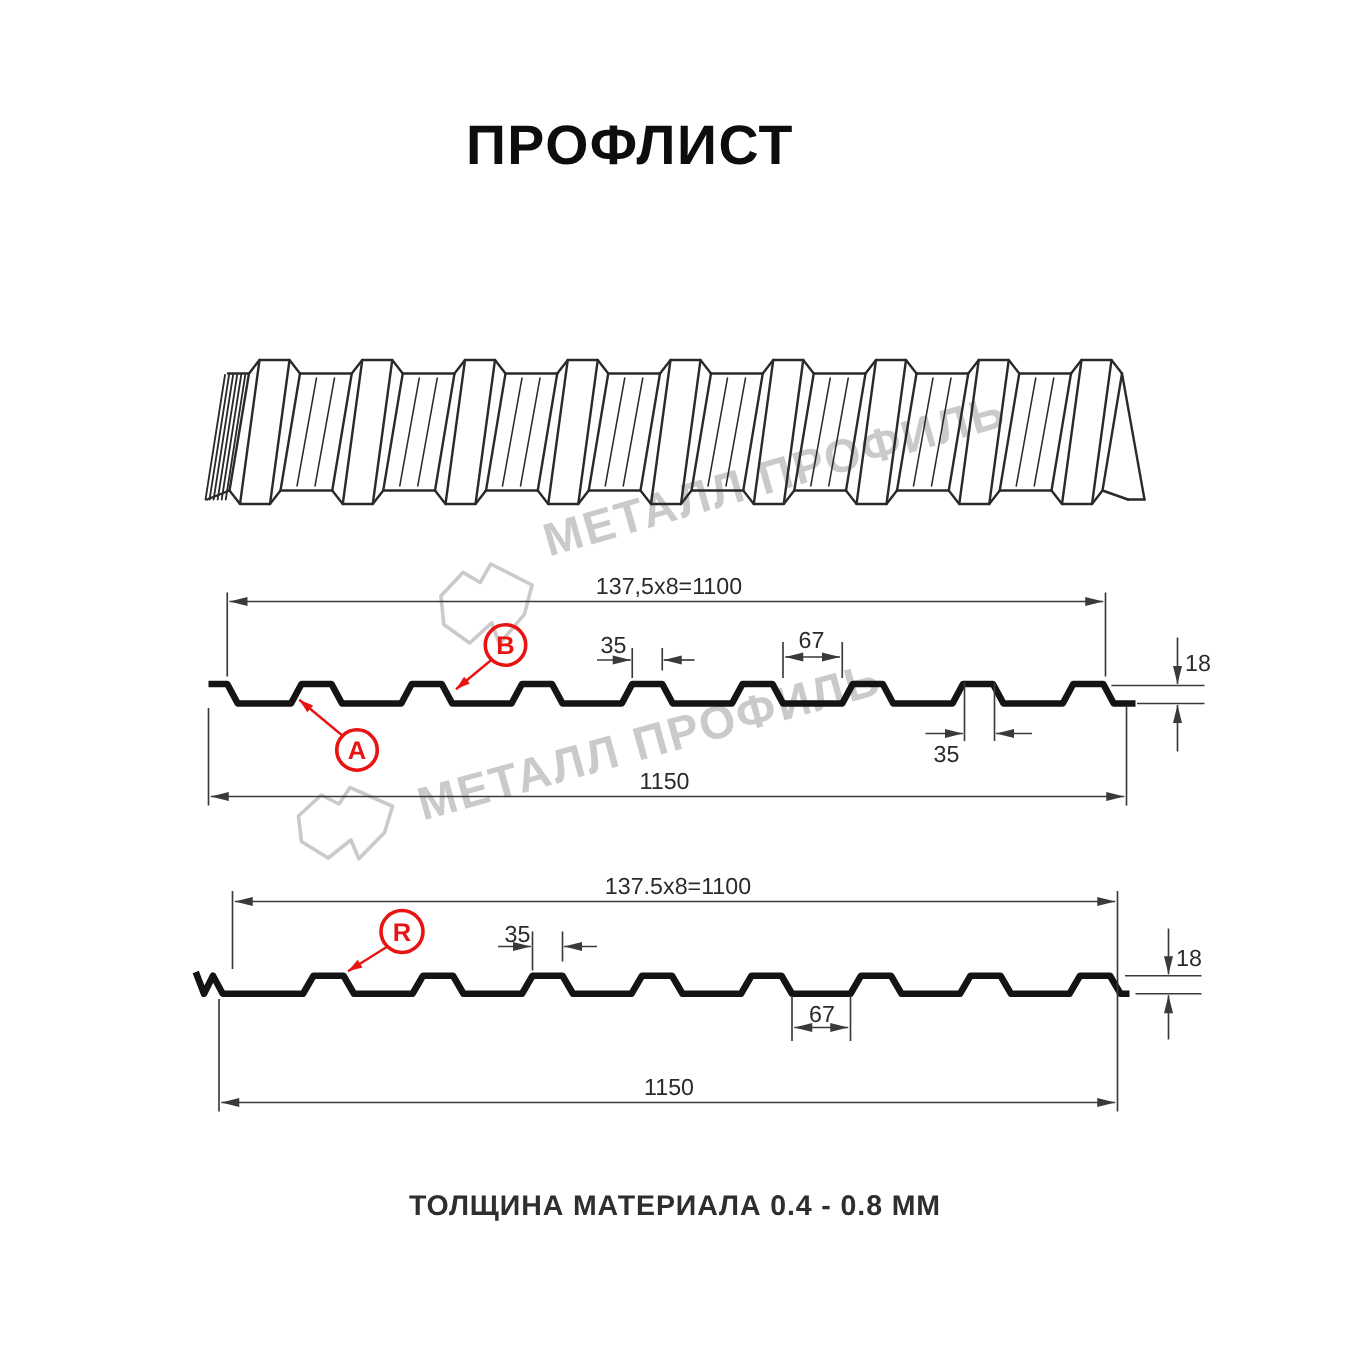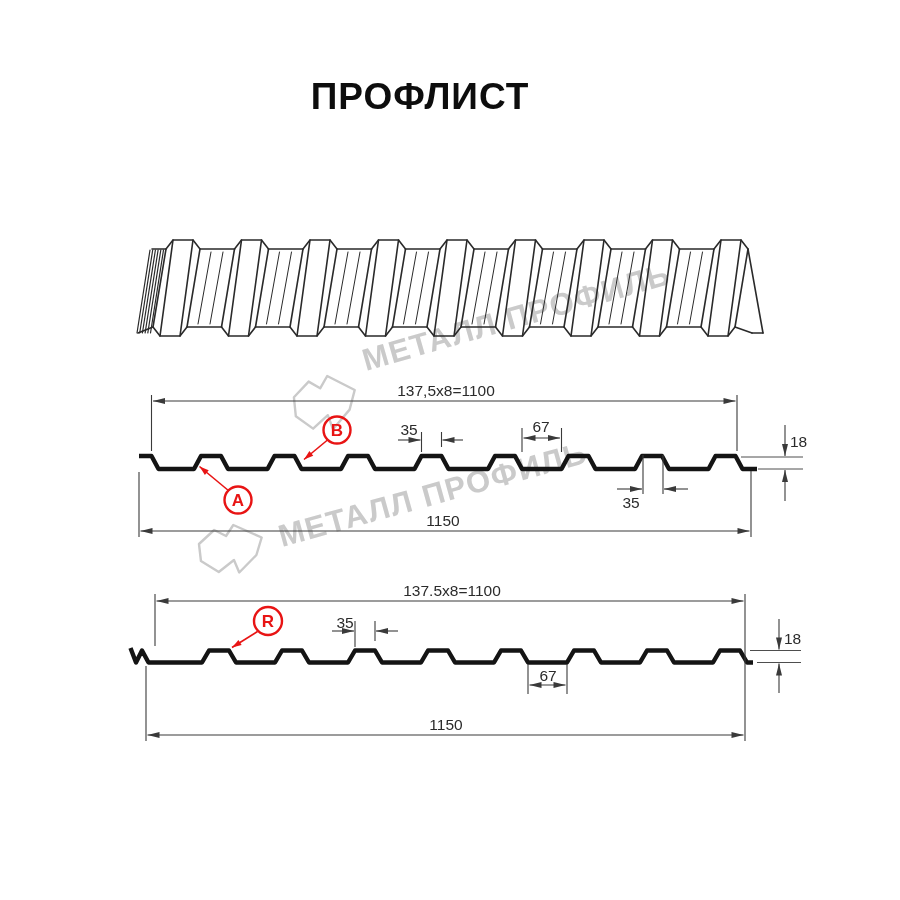--- a/index.html
+++ b/index.html
@@ -234,13 +234,14 @@
       <text class="dimtxt" x="446" y="730" text-anchor="middle">1150</text>
 
       <g>
         <line class="redline" x1="257.5" y1="631.5" x2="232" y2="647.5" marker-end="url(#ahr)"></line>
         <circle class="redcircle" cx="268" cy="621" r="14"></circle>
         <text class="redtxt" x="268" y="627" text-anchor="middle">R</text>
       </g>
     </g>
   </svg>
 
+  <div class="thickness">ТОЛЩИНА МАТЕРИАЛА 0.4 - 0.8 ММ</div>
 </div>
 
 </body></html>

